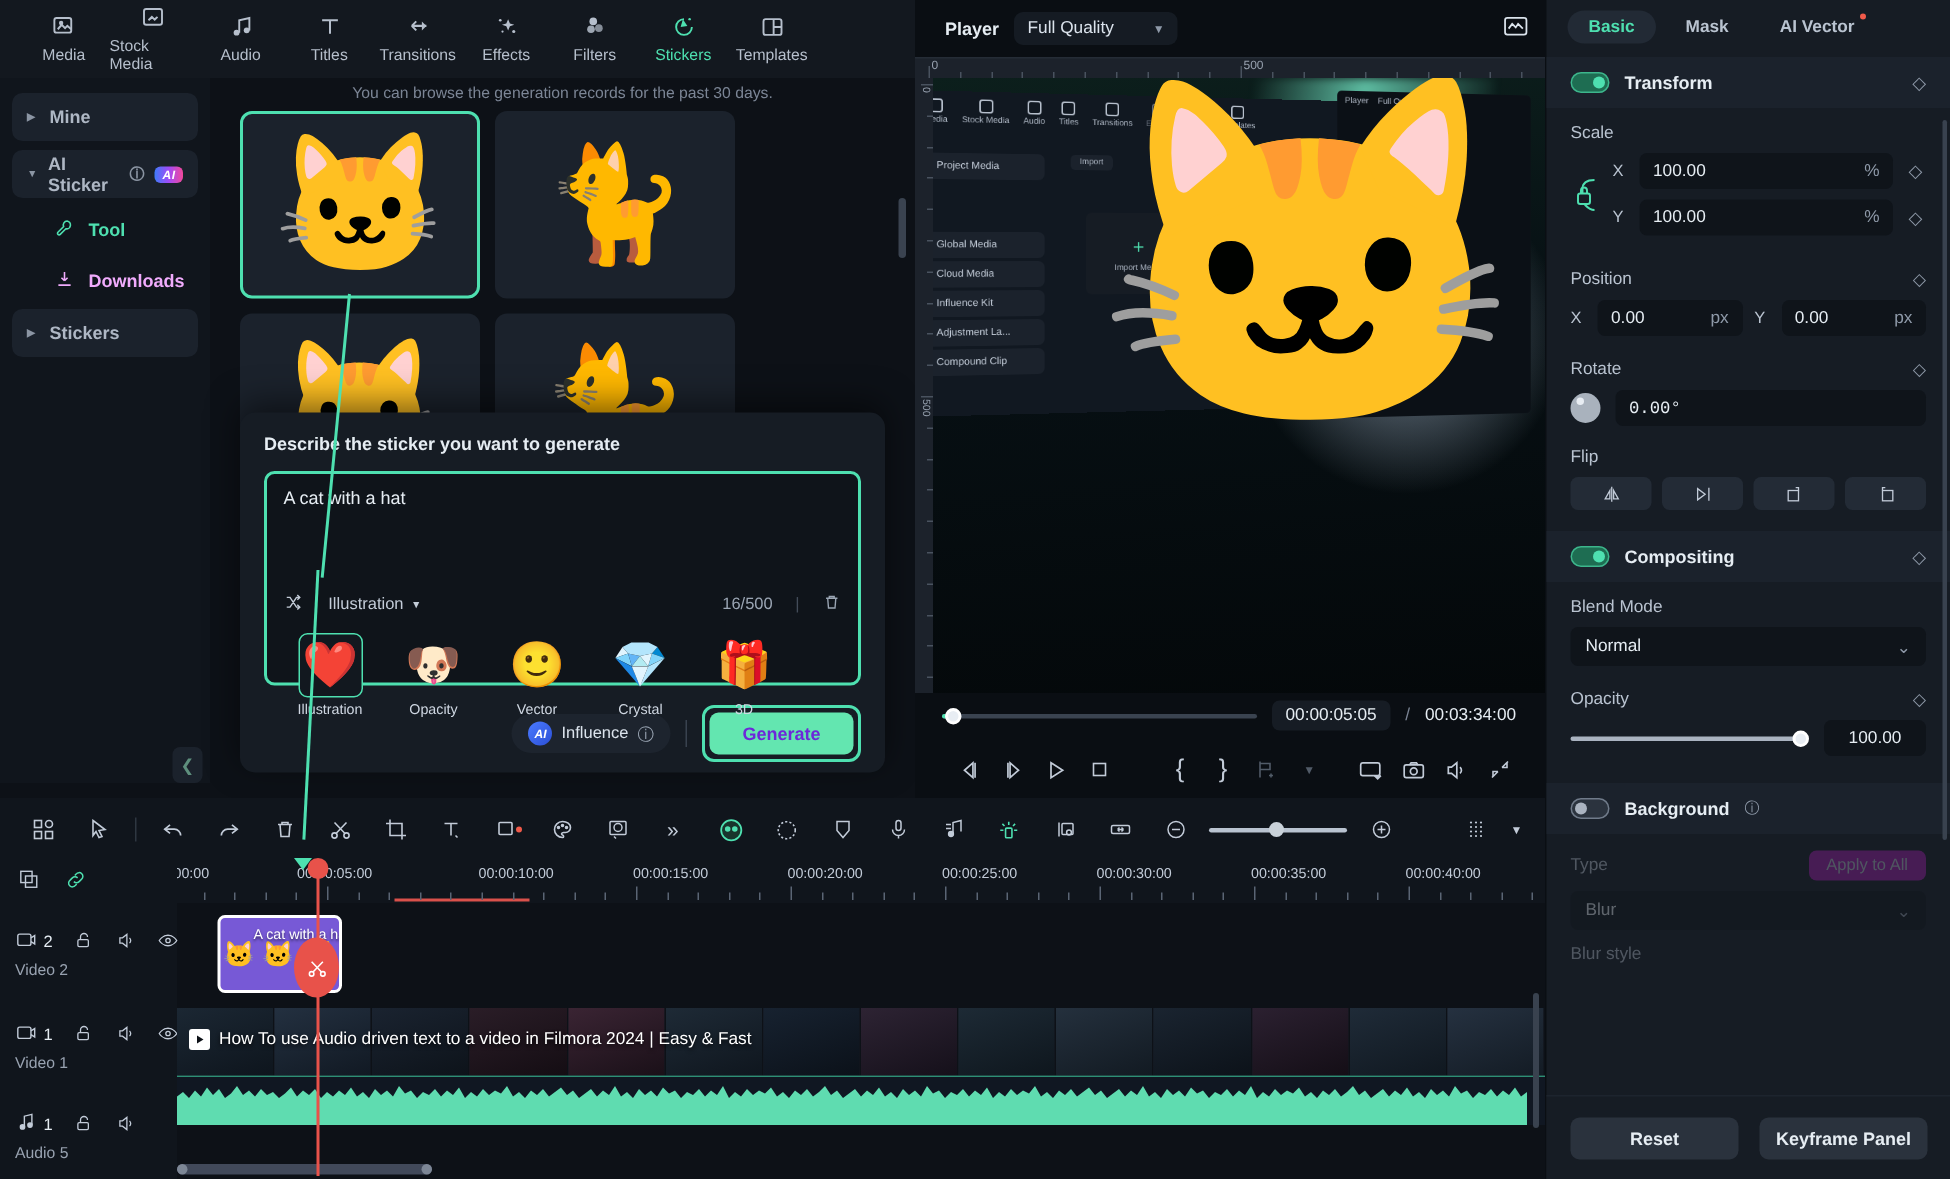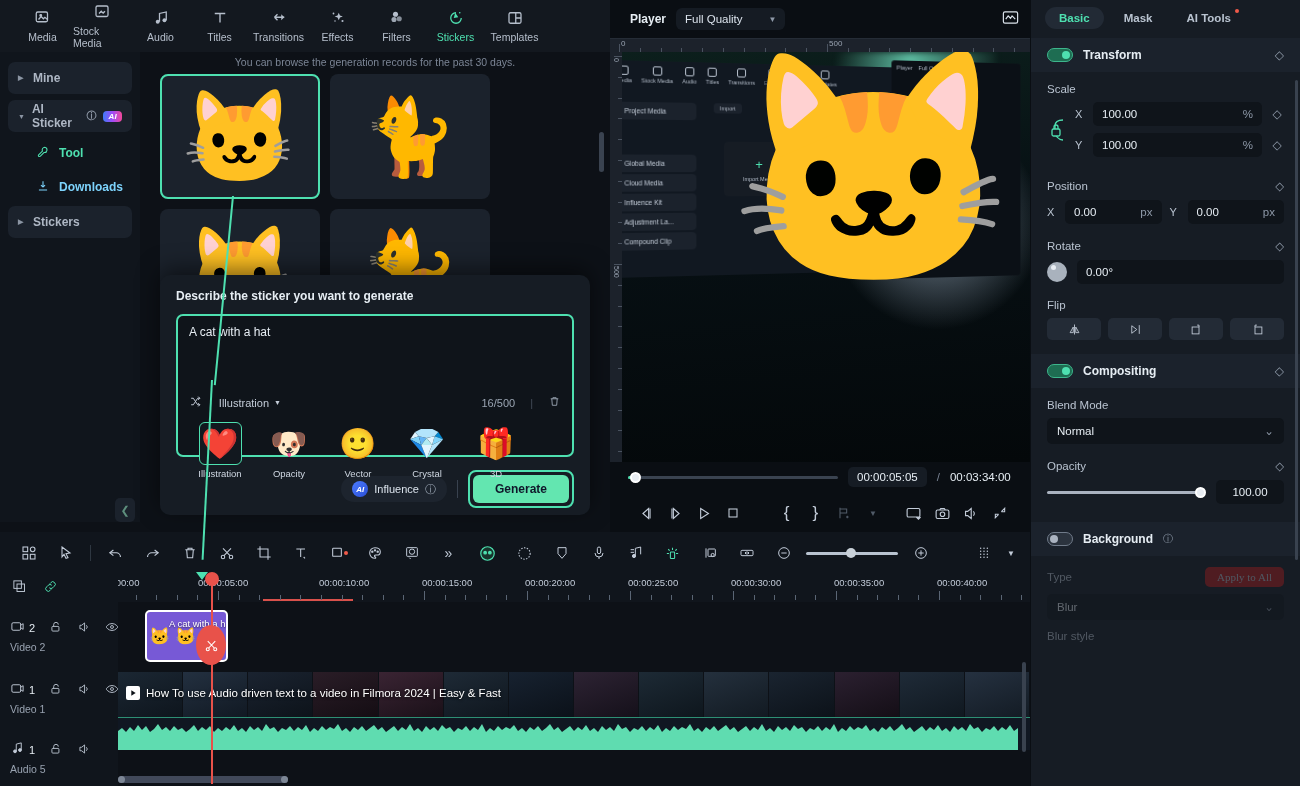--- a/index.html
+++ b/index.html
@@ -33,21 +33,21 @@
   }
   .sb-row {
     display:flex; align-items:center; gap:7px; height:32px;
     border-radius:7px; padding:0 10px; color:#aeb7c4; font-size:12px;
     cursor:pointer; margin-bottom:6px; font-weight:600;
   }
   .sb-row.box { background:#1b222c; }
   .sb-row .caret { font-size:7px; color:#8b95a3; width:8px; }
   .sb-sub {
     display:flex; align-items:center; gap:9px; height:30px;
-    padding-left:28px; color:#7dd3fc; font-size:12px; cursor:pointer;
+    padding-left:28px; color:#f0abfc; font-size:12px; cursor:pointer;
     margin-bottom:4px; font-weight:600;
   }
   .sb-sub.active { color:#4ee0b0; }
   .sb-sub svg { width:14px; height:14px; }
   .ai-badge {
     background:linear-gradient(90deg,#3e7bfa,#a14bf7,#f2489a);
     color:#fff; font-size:8px; font-weight:700; font-style:italic;
     padding:1px 5px; border-radius:4px; letter-spacing:.3px;
   }
 
@@ -111,21 +111,21 @@
   }
   .ai-dot {
     width:16px; height:16px; border-radius:50%;
     background:linear-gradient(135deg,#4b7bff,#2b4fd6);
     color:#fff; font-size:8px; font-weight:700; font-style:italic;
     display:flex; align-items:center; justify-content:center;
   }
   .gen-sep { width:1px; height:18px; background:#39424f; }
   .gen-btn-wrap { border:2px solid #4ee0b0; border-radius:8px; padding:3px; }
   .gen-btn {
-    background:#63e6b0; color:#0f172a; font-weight:700; font-size:12px;
+    background:#63e6b0; color:#6d28d9; font-weight:700; font-size:12px;
     border:none; border-radius:6px; padding:7px 22px; cursor:pointer;
   }
   .collapse-btn {
     position:absolute; left:115px; top:498px; width:20px; height:24px;
     background:#1b222c; border-radius:5px; display:flex;
     align-items:center; justify-content:center; color:#5e8f7d;
     font-size:11px; cursor:pointer;
   }
 
   
@@ -240,22 +240,22 @@
     position:absolute; right:-2px; top:-4px; width:11px; height:11px;
     border-radius:50%; background:#e8edf3; border:2px solid #fff;
   }
   .op-val {
     background:#0f141a; border-radius:5px; height:24px; width:68px;
     display:flex; align-items:center; justify-content:center;
     font-size:11.5px; color:#e6edf3;
   }
   .dimmed { opacity:.35; }
   .apply-btn {
-    margin-left:auto; background:#b91c1c; border-radius:5px; padding:4px 12px;
-    font-size:11px; color:#b9c3d0; cursor:pointer;font-family:Liberation Serif, serif;
+    margin-left:auto; background:#a21caf; border-radius:5px; padding:4px 12px;
+    font-size:11px; color:#b9c3d0; cursor:pointer;
   }
   .rfooter {
     position:absolute; left:0; bottom:0; width:270px; height:56px;
     background:#161c24; display:flex; align-items:center; gap:14px; padding:0 16px;
     border-top:1px solid #1d242e;
   }
   .rfbtn {
     flex:1; height:28px; background:#2a323d; border-radius:6px;
     display:flex; align-items:center; justify-content:center;
     font-size:12px; color:#e6edf3; font-weight:600; cursor:pointer;
@@ -797,21 +797,21 @@
           </svg>
         </span>
     </div>
   </div>
 
   <div class="rpanel">
     <div class="subtabs">
       <div class="stab active">Basic</div>
       <div class="stab">Mask</div>
       <div class="stab">
-        <span>AI Tools</span>
+        <span>AI Vector</span>
         <span class="reddot"></span>
       </div>
     </div>
 
     <div class="sect-head">
       <span class="toggle">
           <i></i>
         </span>
       <span class="ttl">Transform</span>
       <span class="kf">◇</span>
@@ -866,21 +866,21 @@
     </div>
     <div class="grp">
       <div class="lbl-row">
         <span>Rotate</span>
         <span class="kf">◇</span>
       </div>
       <div style="display:flex;gap:10px;align-items:center;">
         <span style="width:20px;height:20px;border-radius:50%;background:#a9b2bd;position:relative;">
           <i style="position:absolute;left:4px;top:3px;width:5px;height:5px;border-radius:50%;background:#e8edf3;display:block;"></i>
         </span>
-        <span class="fld" style="flex:1;">
+        <span class="fld" style="flex:1;font-family:Liberation Mono, monospace;">
           <span>0.00°</span>
         </span>
       </div>
     </div>
     <div class="grp">
       <div class="lbl-row">Flip</div>
       <div class="flipbtns">
         <span class="flipbtn">
             <svg width="15" height="15" viewBox="0 0 24 24" fill="none" stroke="currentColor" stroke-width="1.4">
               <path d="M12 4v16M10 8l-5 9h5zM14 8l5 9h-5z"></path>
@@ -948,20 +948,24 @@
         <span class="apply-btn">Apply to All</span>
       </div>
       <div class="sel-box">
         <span>Blur</span>
         <span class="chev">⌄</span>
       </div>
       <div style="margin-top:10px;font-size:11.5px;color:#b9c3d0;">Blur style</div>
     </div>
 
     <div class="rscroll"></div>
+    <div class="rfooter">
+      <span class="rfbtn">Reset</span>
+      <span class="rfbtn">Keyframe Panel</span>
+    </div>
   </div>
 
   <div class="tl-toolbar">
     <span class="tb">
         <svg width="16" height="16" viewBox="0 0 24 24" fill="none" stroke="currentColor" stroke-width="1.6">
           <rect x="3" y="3" width="7" height="7"></rect>
           <rect x="3" y="14" width="7" height="7"></rect>
           <rect x="14" y="14" width="7" height="7"></rect>
           <circle cx="17.5" cy="6.5" r="3.5"></circle>
         </svg>

